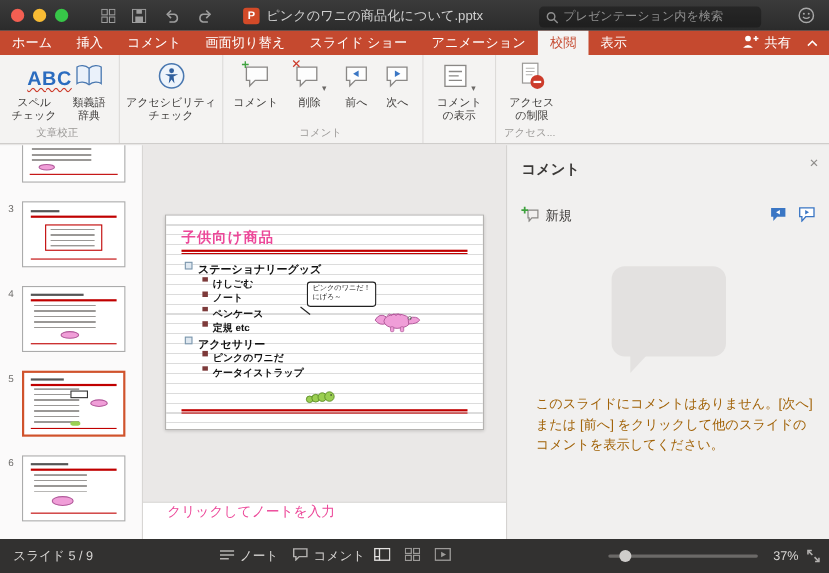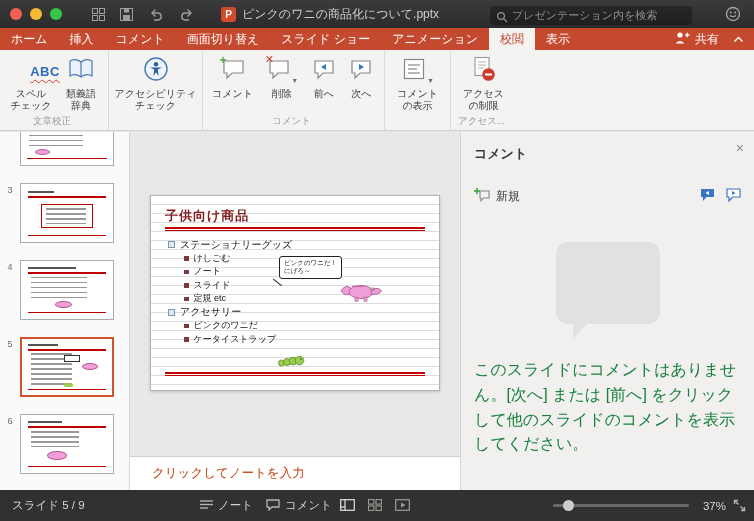--- a/index.html
+++ b/index.html
@@ -32,21 +32,21 @@
   .collapse{display:flex;align-items:center;padding-right:10px;}
 
   
   .ribbon{position:absolute;top:50px;left:0;right:0;height:81px;background:#f4f3f2;border-bottom:1px solid #cfcdcb;display:flex;}
   .rgroup{position:relative;display:flex;align-items:flex-start;padding:5px 4px 16px 4px;}
   .rgroup.sep{border-left:1px solid #dddbd9;}
   .rgroup-label{position:absolute;bottom:2px;left:0;right:4px;text-align:center;font-size:9.5px;color:#9b9997;white-space:nowrap;}
   .rbtn{display:flex;flex-direction:column;align-items:center;color:#3d3b39;}
   .rbtn .icon{height:32px;display:flex;align-items:center;justify-content:center;gap:2px;}
   .rbtn-label{font-size:10px;text-align:center;white-space:pre-line;line-height:1.22;margin-top:1px;}
-  .abc{color:#2b6cbf;font-weight:bold;font-size:13px;letter-spacing:0.5px;text-decoration:underline wavy #cc3b2b 1px;text-underline-offset:3px;margin-left:28px;}
+  .abc{color:#2b6cbf;font-weight:bold;font-size:18px;letter-spacing:0.5px;text-decoration:underline wavy #cc3b2b 1px;text-underline-offset:3px;margin-left:28px;}
   .caret{font-size:8px;color:#6b6967;align-self:flex-end;margin-bottom:2px;}
   .bubble-ic{position:relative;}
   .bubble-mark{position:absolute;left:-2px;top:-3px;font-size:11px;font-weight:bold;line-height:1;}
   .mark-green{color:#3fa23f;}
   .mark-red{color:#cc3b2b;}
 
   
   .main{position:absolute;top:132px;bottom:31px;left:0;right:0;display:flex;}
 
   
@@ -62,47 +62,47 @@
   .mcroc{position:absolute;background:#f09ed8;border:1px solid #b25a9b;border-radius:50%;}
   .mcall{position:absolute;background:#fff;border:1px solid #333;}
   .mworm{position:absolute;background:#9bcf52;border-radius:40%;}
   .mredbox{position:absolute;border:1px solid #c00000;}
 
   
   .editor{flex:1;display:flex;flex-direction:column;background:#eae8e7;min-width:0;}
   .canvas{flex:1;position:relative;}
   .slide{position:absolute;left:50%;top:63px;transform:translateX(-50%);width:290px;height:196px;background:#fff;border:1px solid #b5b3b1;box-shadow:0 1px 3px rgba(0,0,0,0.18);}
   .slide-lines{position:absolute;left:0;right:0;top:0;bottom:0;background:repeating-linear-gradient(to bottom,transparent 0,transparent 8px,#dcdcdc 8px,#dcdcdc 9px);}
-  .s-title{position:absolute;left:14px;top:11px;font-size:13px;font-weight:600;letter-spacing:1px;color:#7f1d1d;}
+  .s-title{position:absolute;left:14px;top:11px;font-size:13px;font-weight:600;letter-spacing:1px;color:#ec4899;}
   .s-rule{position:absolute;left:14px;right:14px;height:4px;border-top:2px solid #c00000;border-bottom:1px solid #c00000;}
   .s-rule.top{top:31px;}
   .s-rule.bottom{top:176px;}
   .bullets{position:absolute;left:17px;top:42px;}
-  .b{display:flex;align-items:center;height:13.5px;color:#111;}
+  .b{display:flex;height:13.5px;color:#111;font-weight:bold;}
   .b.l1{font-size:10px;gap:5px;}
   .b.l2{font-size:9px;gap:5px;margin-left:16px;}
   .sq1{width:7px;height:7px;border:1.5px solid #7d97ad;background:#dfe8f0;flex:0 0 auto;}
   .sq2{width:4.5px;height:4.5px;background:#7d3a3a;flex:0 0 auto;}
   .callout{position:absolute;left:128px;top:60px;background:#fff;border:1px solid #222;border-radius:3px;font-size:6.5px;line-height:1.35;padding:1.5px 4px;white-space:pre-line;color:#111;z-index:2;}
   .callout::after{content:"";position:absolute;left:-8px;bottom:-6px;width:11px;height:1.2px;background:#222;transform:rotate(38deg);}
   .croc{position:absolute;left:188px;top:85px;}
   .worm{position:absolute;left:126px;top:157px;}
 
   
-  .notes{height:34px;background:#fff;border-top:1px solid #d2d0ce;display:flex;align-items:center;padding-left:22px;font-size:12.5px;color:#c2410c;}
+  .notes{height:34px;background:#fff;border-top:1px solid #d2d0ce;display:flex;padding-left:22px;font-size:12.5px;color:#ec4899;}
 
   
   .cpanel{width:294px;background:#f1f0ef;border-left:1px solid #d5d3d1;position:relative;}
   .cpanel-title{position:absolute;left:13px;top:13px;font-size:13px;font-weight:700;color:#3c3a38;}
   .cpanel-close{position:absolute;right:10px;top:9px;color:#8f8d8b;font-size:14px;line-height:1;cursor:default;}
   .cpanel-new{position:absolute;left:12px;top:55px;display:flex;align-items:center;gap:6px;font-size:12px;color:#3c3a38;}
   .cpanel-nav{position:absolute;right:12px;top:55px;display:flex;gap:9px;align-items:center;}
   .cbubble{position:absolute;left:50%;top:110px;transform:translateX(-50%);width:104px;height:82px;background:#e3e1e0;border-radius:12px;}
   .cbubble::after{content:"";position:absolute;left:17px;bottom:-15px;width:0;height:0;border-left:15px solid #e3e1e0;border-bottom:16px solid transparent;}
-  .cpanel-empty{position:absolute;left:13px;right:13px;top:226px;font-size:16px;color:#15803d;line-height:1.55;}
+  .cpanel-empty{position:absolute;left:26px;right:13px;top:226px;font-size:12px;color:#a16207;line-height:1.55;}
 
   
   .statusbar{position:absolute;left:0;right:0;bottom:0;height:31px;background:#323130;color:#d8d6d4;font-size:11.5px;}
   .sb-item{position:absolute;display:flex;align-items:center;gap:5px;top:0;height:31px;}
   .sb-slideinfo{left:12px;}
   .sb-notes{left:200px;}
   .sb-comments{left:266px;}
   .sb-views{left:340px;display:flex;gap:13px;}
   .sb-slider{position:absolute;left:553px;top:14px;width:136px;height:3px;background:#6b6967;border-radius:2px;}
   .sb-knob{position:absolute;left:10px;top:-4px;width:11px;height:11px;border-radius:50%;background:#cfcdcb;}
@@ -398,21 +398,21 @@
             <div class="b l2">
                 <span class="sq2"></span>
                 <span>けしごむ</span>
               </div>
             <div class="b l2">
                 <span class="sq2"></span>
                 <span>ノート</span>
               </div>
             <div class="b l2">
                 <span class="sq2"></span>
-                <span>スライド</span>
+                <span>ペンケース</span>
               </div>
             <div class="b l2">
                 <span class="sq2"></span>
                 <span>定規 etc</span>
               </div>
             <div class="b l1">
                 <span class="sq1"></span>
                 <span>アクセサリー</span>
               </div>
             <div class="b l2">

